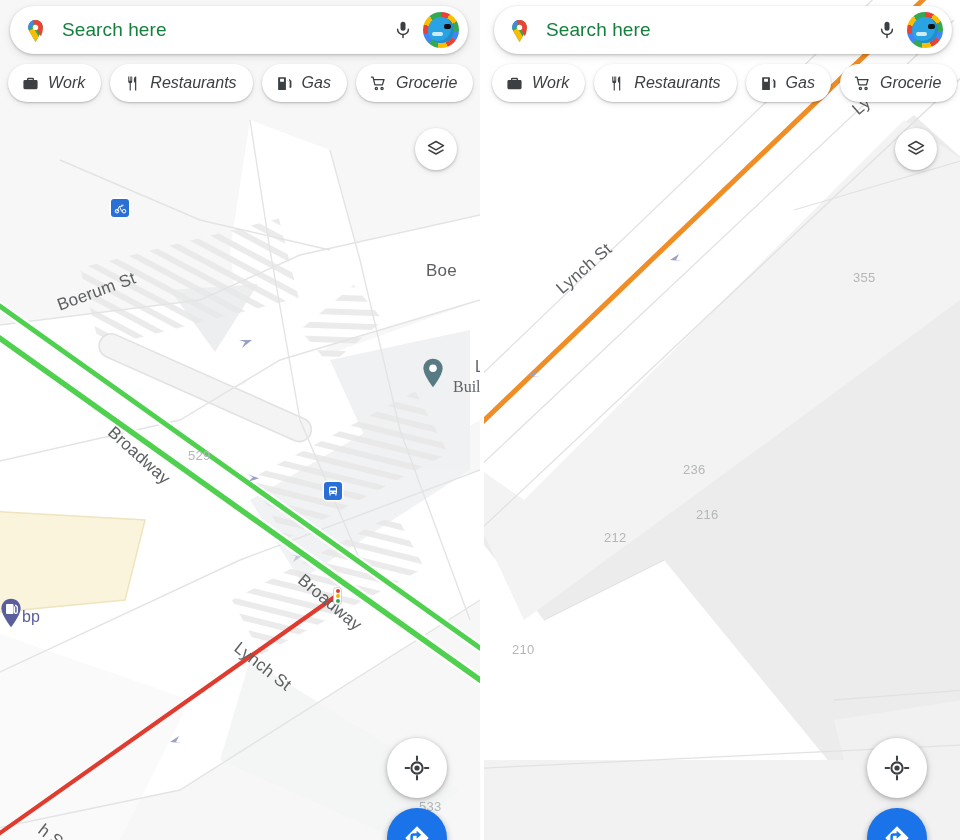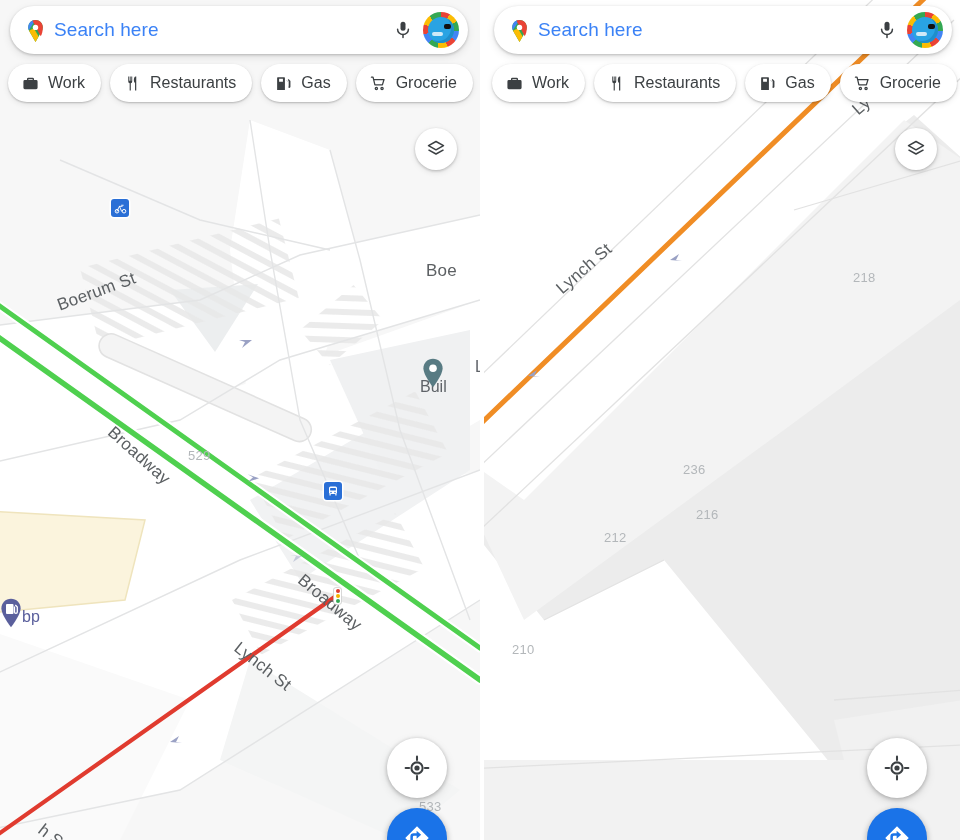--- a/index.html
+++ b/index.html
@@ -36,22 +36,22 @@
     width: 458px; height: 48px;
     background: #ffffff;
     border-radius: 26px;
     box-shadow: 0 1px 3px rgba(0,0,0,.22), 0 3px 8px rgba(0,0,0,.10);
     display: flex; align-items: center;
     padding: 0 9px 0 13px;
   }
   .search-text {
     flex: 1;
     font-size: 19px;
-    color: #3b82f6;
-    margin-left: 6px;
+    color: #15803d;
+    margin-left: 14px;
     letter-spacing: .1px;
     white-space: nowrap;
   }
   .gm-pin { width: 25px; height: 25px; flex: 0 0 auto; }
   .mic { width: 20px; height: 26px; flex: 0 0 auto; margin-right: 10px; }
   .avatar {
     width: 36px; height: 36px; border-radius: 50%;
     flex: 0 0 auto;
     background:
       radial-gradient(circle at 50% 50%, #2196f3 0 42%, transparent 43%),
@@ -87,20 +87,21 @@
   .chip {
     height: 38px;
     background: #ffffff;
     border-radius: 20px;
     box-shadow: 0 1px 2px rgba(0,0,0,.22), 0 2px 6px rgba(0,0,0,.09);
     display: flex; align-items: center;
     padding: 0 16px 0 14px;
     font-size: 16px;
     color: #3c4043;
     flex: 0 0 auto;
+    font-style: italic;
   }
   .chip svg { margin-right: 9px; flex: 0 0 auto; }
   .chip.clip { overflow: hidden; }
 
   .layers-btn {
     position: absolute; right: 23px; top: 128px;
     width: 42px; height: 42px; border-radius: 50%;
     background: #ffffff;
     box-shadow: 0 1px 3px rgba(0,0,0,.22), 0 2px 6px rgba(0,0,0,.10);
     display: flex; align-items: center; justify-content: center;
@@ -221,21 +222,21 @@
       <div class="lbl street" style="left:58px;top:296px;transform:rotate(-20deg);">Boerum St</div>
       <div class="lbl street" style="left:110px;top:420px;transform:rotate(42deg);">Broadway</div>
       <div class="lbl street" style="left:300px;top:568px;transform:rotate(40deg);">Broadway</div>
       <div class="lbl street" style="left:236px;top:636px;transform:rotate(38deg);">Lynch St</div>
       <div class="lbl street" style="left:40px;top:818px;transform:rotate(38deg);">h St</div>
       <div class="lbl street" style="left:426px;top:261px;">Boe</div>
       <div class="lbl bnum" style="left:188px;top:412px;margin-top:36px;">529</div>
       <div class="lbl bnum" style="left:419px;top:799px;">533</div>
       <div class="lbl poi" style="left:22px;top:608px;color:#5a5f9c;">bp</div>
       <div class="lbl poi" style="left:447px;top:358px;margin-left:28px;">Linc</div>
-      <div class="lbl poi" style="left:420px;top:378px;">Buil</div>
+      <div class="lbl poi" style="left:453px;top:378px;font-family:Liberation Serif, serif;">Buil</div>
 
       <div class="sq-icon" style="left:111px;top:199px;">
         <svg width="13" height="13" viewBox="0 0 24 24" fill="#ffffff">
             <circle cx="5.5" cy="17" r="3.3" fill="none" stroke="#fff" stroke-width="1.8"></circle>
             <circle cx="18.5" cy="17" r="3.3" fill="none" stroke="#fff" stroke-width="1.8"></circle>
             <path d="M5.5 17 L10 8 L15 8 M10 8 L14 17 M14 6 h3" stroke="#fff" stroke-width="1.7" fill="none" stroke-linecap="round"></path>
           </svg>
       </div>
       <div class="sq-icon" style="left:324px;top:482px;">
         <svg width="12" height="12" viewBox="0 0 24 24">
@@ -359,21 +360,21 @@
         <g fill="#9aa1c4">
           <path d="M186 260 l9 -6 l-3 6 l6 1 Z"></path>
           <path d="M44 376 l9 -6 l-3 6 l6 1 Z"></path>
         </g>
       </svg>
     </div>
 
     <div class="chrome">
       <div class="lbl street" style="left:75px;top:281px;transform:rotate(-41deg);">Lynch St</div>
       <div class="lbl street" style="left:371px;top:102px;transform:rotate(-41deg);">Ly</div>
-      <div class="lbl bnum" style="left:369px;top:270px;">218</div>
+      <div class="lbl bnum" style="left:369px;top:270px;">355</div>
       <div class="lbl bnum" style="left:199px;top:462px;">236</div>
       <div class="lbl bnum" style="left:212px;top:507px;">216</div>
       <div class="lbl bnum" style="left:120px;top:530px;">212</div>
       <div class="lbl bnum" style="left:28px;top:599px;margin-top:43px;">210</div>
 
       <div class="searchbar">
         <svg class="gm-pin" viewBox="0 0 24 24">
           <path d="M12 2C8.1 2 5 5.1 5 9c0 1.2.3 2.3.8 3.3L12 23l6.2-10.7c.5-1 .8-2.1.8-3.3 0-3.9-3.1-7-7-7z" fill="#34a853"></path>
           <path d="M5.8 12.3 12 23l3-5.2-4.6-8z" fill="#fbbc04"></path>
           <path d="M12 2C8.1 2 5 5.1 5 9c0 1 .2 1.9.6 2.8L12 2z" fill="#4285f4"></path>

